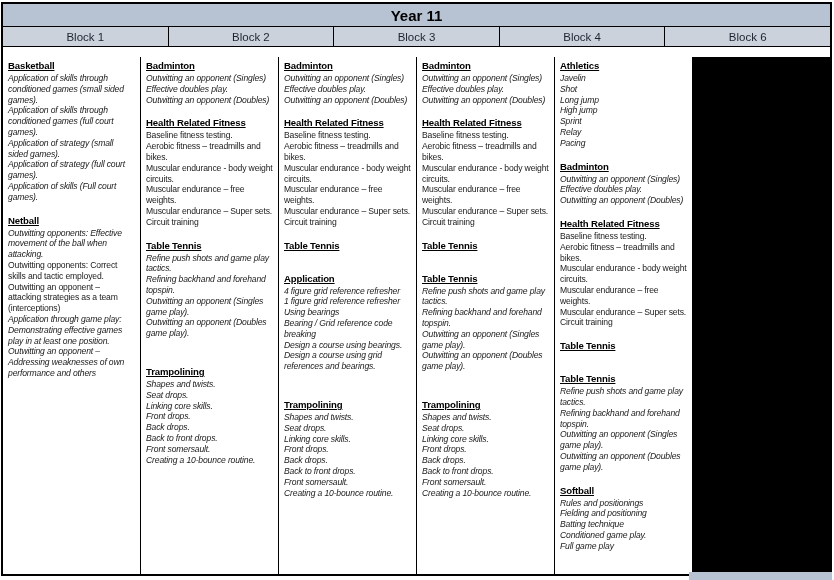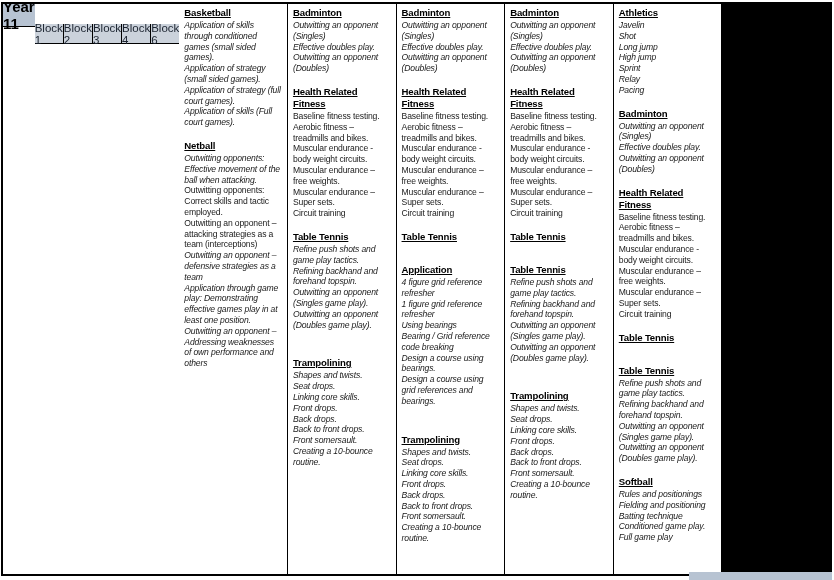--- a/index.html
+++ b/index.html
@@ -6,46 +6,45 @@
   html, body { margin:0; padding:0; background:#fff; }
   body {
     width:834px; height:580px; overflow:hidden;
     font-family:"Liberation Sans","DejaVu Sans",sans-serif;
     color:#111;
   }
   .page { position:relative; width:834px; height:580px; background:#fff; }
   .table {
     position:absolute; left:1px; top:2px; width:831px; height:574px;
     border:2px solid #000; background:#fff;
-    display:flex; flex-direction:row;
+    display:flex; flex-direction:column;
   }
   .title-row {
     height:23px; flex:0 0 23px;
     background:var(--title-bg,#b7c3d2);
     border-bottom:1px solid #000;
     display:flex; align-items:center; justify-content:center;
   }
   .title-row span { font-weight:bold; font-size:15px; color:#000; }
   .header-row {
     height:20px; flex:0 0 20px; display:flex;
     background:var(--header-bg,#cbd2db);
     border-bottom:1px solid #000;
-    margin-top:20px;
   }
   .hcell {
     flex:1; border-left:1px solid #000;
     display:flex; align-items:center; justify-content:center;
     font-size:11.5px; color:#1c2430;
   }
   .hcell:first-child { border-left:none; }
   .body-row { flex:1 1 auto; display:flex; min-height:0; }
   .col {
     flex:1; border-left:1px solid #000;
     padding:3px 5px; overflow:hidden;
-    font-size:8.6px; line-height:10.8px; letter-spacing:-0.15px;
+    font-size:8.6px; line-height:10.8px; letter-spacing:-0.15px;margin-top:10px;
   }
   .col:first-child { border-left:none; }
   .col.blackout { background:var(--blackout,#000); }
   .section { margin-top:12px; }
   .section:first-child { margin-top:0; }
   .section.gap-md { margin-top:21px; }
   .section.gap-lg { margin-top:27px; }
   .heading {
     font-weight:bold; font-size:9.6px; line-height:12px;
     text-decoration:underline; margin-bottom:1px; color:#000;
@@ -72,30 +71,30 @@
         <div class="hcell">Block 2</div>
         <div class="hcell">Block 3</div>
         <div class="hcell">Block 4</div>
         <div class="hcell">Block 6</div>
       </div>
     <div class="body-row" id="body-row">
         <div class="col">
           <div class="section">
             <div class="heading">Basketball</div>
             <div class="item it">Application of skills through conditioned games (small sided games).</div>
+            <div class="item it">Application of skills through conditioned games (full court games).</div>
             <div class="item it">Application of strategy (small sided games).</div>
             <div class="item it">Application of strategy (full court games).</div>
             <div class="item it">Application of skills (Full court games).</div>
           </div>
           <div class="section">
             <div class="heading">Netball</div>
             <div class="item it">Outwitting opponents: Effective movement of the ball when attacking.</div>
             <div class="item">Outwitting opponents: Correct skills and tactic employed.</div>
             <div class="item">Outwitting an opponent – attacking strategies as a team (interceptions)</div>
-            <div class="item it">Outwitting an opponent – defensive strategies as a team</div>
             <div class="item it">Application through game play: Demonstrating effective games play in at least one position.</div>
             <div class="item it">Outwitting an opponent – Addressing weaknesses of own performance and others</div>
           </div>
         </div>
         <div class="col">
           <div class="section">
             <div class="heading">Badminton</div>
             <div class="item it">Outwitting an opponent (Singles)</div>
             <div class="item it">Effective doubles play.</div>
             <div class="item it">Outwitting an opponent (Doubles)</div>

